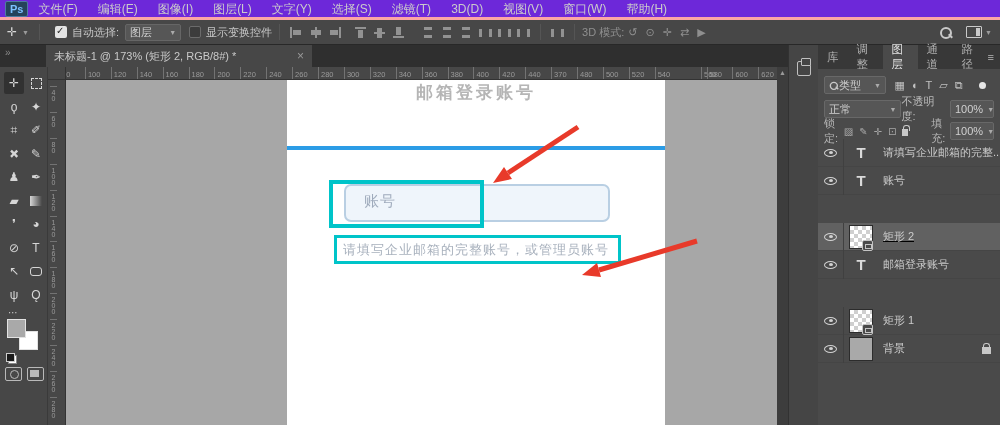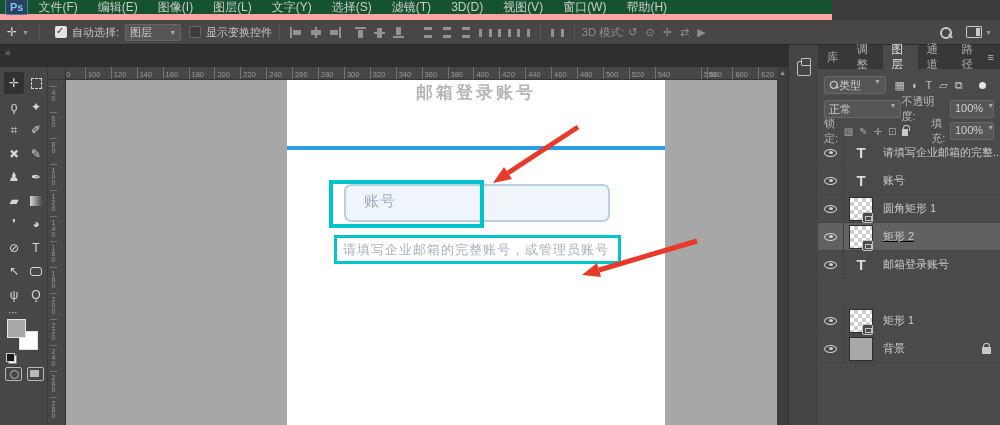--- a/index.html
+++ b/index.html
@@ -1,21 +1,21 @@
 <!DOCTYPE html>
 <html><head>
 <meta charset="utf-8">
 <style>
   * { margin:0; padding:0; box-sizing:border-box; }
   html,body { width:1000px; height:425px; overflow:hidden; background:#3b3b3b;
     font-family:"Liberation Sans","DejaVu Sans",sans-serif; }
 
   
-  #menubar { position:absolute; left:0; top:0; width:832px; height:20px;
-    background:#14532d; border-bottom:6px solid #fca5a5; display:flex; align-items:center; }
+  #menubar { position:absolute; left:0; top:0; width:1000px; height:20px;
+    background:#6d28d9; border-bottom:3px solid #fca5a5; display:flex; align-items:center; }
   .ps-logo { margin-left:5px; padding:1px 4px; background:#26435c; color:#7cc1ff;
     font-size:11px; font-weight:bold; border-radius:2px; border:1px solid #4e7ca3; }
   .menu-item { padding:0 10px; font-size:12px; color:#cbcbcb; line-height:19px; white-space:nowrap; }
 
   
   #optionsbar { position:absolute; left:0; top:20px; width:1000px; height:25px;
     background:#474747; border-bottom:1px solid #282828; display:flex; align-items:center;
     color:#c6c6c6; font-size:11px; }
   .vsep { width:1px; height:16px; background:#383838; border-right:1px solid #555; margin:0 7px; }
   .opt-ic { color:#d8d8d8; font-size:12px; margin:0 2px; }
@@ -115,21 +115,21 @@
     border:1px solid #c0c0c0; background:#454545; border-radius:1px; }
 
   #dock { position:absolute; left:818px; top:45px; width:182px; height:380px; background:#383838; }
   #dock-tabs { display:flex; align-items:stretch; height:24px; font-size:11.5px; color:#b0b0b0; }
   .ptab { padding:0 9px; display:flex; align-items:center; }
   .ptab.active { background:#4a4a4a; color:#e2e2e2; }
   #dock-tabs .pmenu { margin-left:auto; margin-right:6px; align-self:center; color:#b9b9b9; font-size:11px; }
   #dock-body { position:absolute; left:0; top:24px; width:182px; height:356px; background:#4a4a4a; }
   .prow { position:absolute; left:0; width:182px; display:flex; align-items:center; }
   .pdd { height:18px; background:#565656; border:1px solid #686868; border-radius:2px;
-    display:inline-flex; padding:1px 4px; color:#d0d0d0; font-size:11px; }
+    display:inline-flex; align-items:center; padding:8px 4px; color:#d0d0d0; font-size:11px; }
   .pdd .car { font-size:7px; color:#aaa; margin-left:auto; padding-left:4px; }
   .plabel { font-size:11px; color:#b8b8b8; }
   .fic { color:#c0c0c0; font-size:11px; margin:0 3.5px; }
   .fdot { width:7px; height:7px; border-radius:50%; background:#e6e6e6; margin-left:auto; margin-right:8px; }
   .lock-glyph { color:#a8a8a8; font-size:10px; margin:0 3px; }
   .lock-ic { position:relative; width:9px; height:7px; background:#c8c8c8; margin:3px 3px 0; }
   .lock-ic::before { content:""; position:absolute; left:1px; top:-4px; width:5px; height:5px;
     border:1.5px solid #c8c8c8; border-bottom:none; border-radius:3px 3px 0 0; }
 
   #layer-list { position:absolute; left:0; top:70px; width:182px; height:286px; }
@@ -199,20 +199,24 @@
   <span class="dim">3D 模式:</span>
   <span id="icons-3d"><span class="ic3d">↺</span><span class="ic3d">⊙</span><span class="ic3d">✛</span><span class="ic3d">⇄</span><span class="ic3d">▶</span></span>
   <span style="flex:1"></span>
   <span class="search-ic"></span>
   <span class="ws-ic"></span>
   <span class="tiny-caret" style="margin-right:8px">▼</span>
 </div>
 
 <div id="tabbar">
   <span class="collapse-chevrons">»</span>
+  <div class="doctab">
+    <span>未标题-1 @ 173% (矩形 2, RGB/8#) *</span>
+    <span class="close">×</span>
+  </div>
 </div>
 
 <div id="toolbar">
   <span id="more-dots">⋯</span>
   <span class="swatch" style="left:7px;top:252px;width:19px;height:19px;background:#a9a9a9;z-index:2"></span>
   <span class="swatch" style="left:19px;top:264px;width:19px;height:19px;background:#ffffff"></span>
   <span class="mini-bw"></span>
   <span class="qmask"></span>
   <span class="scrmode"></span>
 <div class="tool sel" style="left: 4px; top: 5px;">✛</div>
@@ -257,21 +261,21 @@
     <span class="hlab" style="left: 226.1px;">260</span>
     <span class="hlab" style="left: 252px;">280</span>
     <span class="hlab" style="left: 277.9px;">300</span>
     <span class="hlab" style="left: 303.8px;">320</span>
     <span class="hlab" style="left: 329.7px;">340</span>
     <span class="hlab" style="left: 355.6px;">360</span>
     <span class="hlab" style="left: 381.5px;">380</span>
     <span class="hlab" style="left: 407.4px;">400</span>
     <span class="hlab" style="left: 433.3px;">420</span>
     <span class="hlab" style="left: 459.2px;">440</span>
-    <span class="hlab" style="left: 485.1px;">460</span>
+    <span class="hlab" style="left: 485.1px;">370</span>
     <span class="hlab" style="left: 511px;">480</span>
     <span class="hlab" style="left: 536.9px;">500</span>
     <span class="hlab" style="left: 562.8px;">520</span>
     <span class="hlab" style="left: 588.7px;">540</span>
     <span class="hlab" style="left: 635px;">560</span>
     <span class="hlab" style="left: 640.5px;">580</span>
     <span class="hlab" style="left: 666.4px;">600</span>
     <span class="hlab" style="left: 692.3px;">620</span>
   </div>
 <div id="vruler">
@@ -382,60 +386,49 @@
         </div>
         <div class="lrow" style="top: 28px;">
           <div class="eyecell">
             <span class="eye"></span>
           </div>
           <div class="thcell">
             <span class="tth">T</span>
           </div>
           <span class="lname">账号</span>
         </div>
-        <div class="lrow" style="top: 56px;">
+        <div class="lrow sel" style="top: 84px; text-decoration: underline;">
           <div class="eyecell">
             <span class="eye"></span>
           </div>
           <div class="thcell">
             <span class="th checker">
               <span class="badge"></span>
             </span>
           </div>
-          <span class="lname">圆角矩形 1</span>
-        </div>
-        <div class="lrow sel" style="top: 84px; text-decoration: underline;">
+          <span class="lname">矩形 2</span>
+        </div>
+        <div class="lrow" style="top: 112px;">
+          <div class="eyecell">
+            <span class="eye"></span>
+          </div>
+          <div class="thcell">
+            <span class="tth">T</span>
+          </div>
+          <span class="lname">邮箱登录账号</span>
+        </div>
+        <div class="lrow" style="top: 168px;">
           <div class="eyecell">
             <span class="eye"></span>
           </div>
           <div class="thcell">
             <span class="th checker">
               <span class="badge"></span>
             </span>
           </div>
-          <span class="lname">矩形 2</span>
-        </div>
-        <div class="lrow" style="top: 112px;">
-          <div class="eyecell">
-            <span class="eye"></span>
-          </div>
-          <div class="thcell">
-            <span class="tth">T</span>
-          </div>
-          <span class="lname">邮箱登录账号</span>
-        </div>
-        <div class="lrow" style="top: 168px;">
-          <div class="eyecell">
-            <span class="eye"></span>
-          </div>
-          <div class="thcell">
-            <span class="th checker">
-              <span class="badge"></span>
-            </span>
-          </div>
           <span class="lname">矩形 1</span>
         </div>
         <div class="lrow" style="top: 196px;">
           <div class="eyecell">
             <span class="eye"></span>
           </div>
           <div class="thcell">
             <span class="th" style="background: rgb(169, 169, 169);"></span>
           </div>
           <span class="lname">背景</span>

